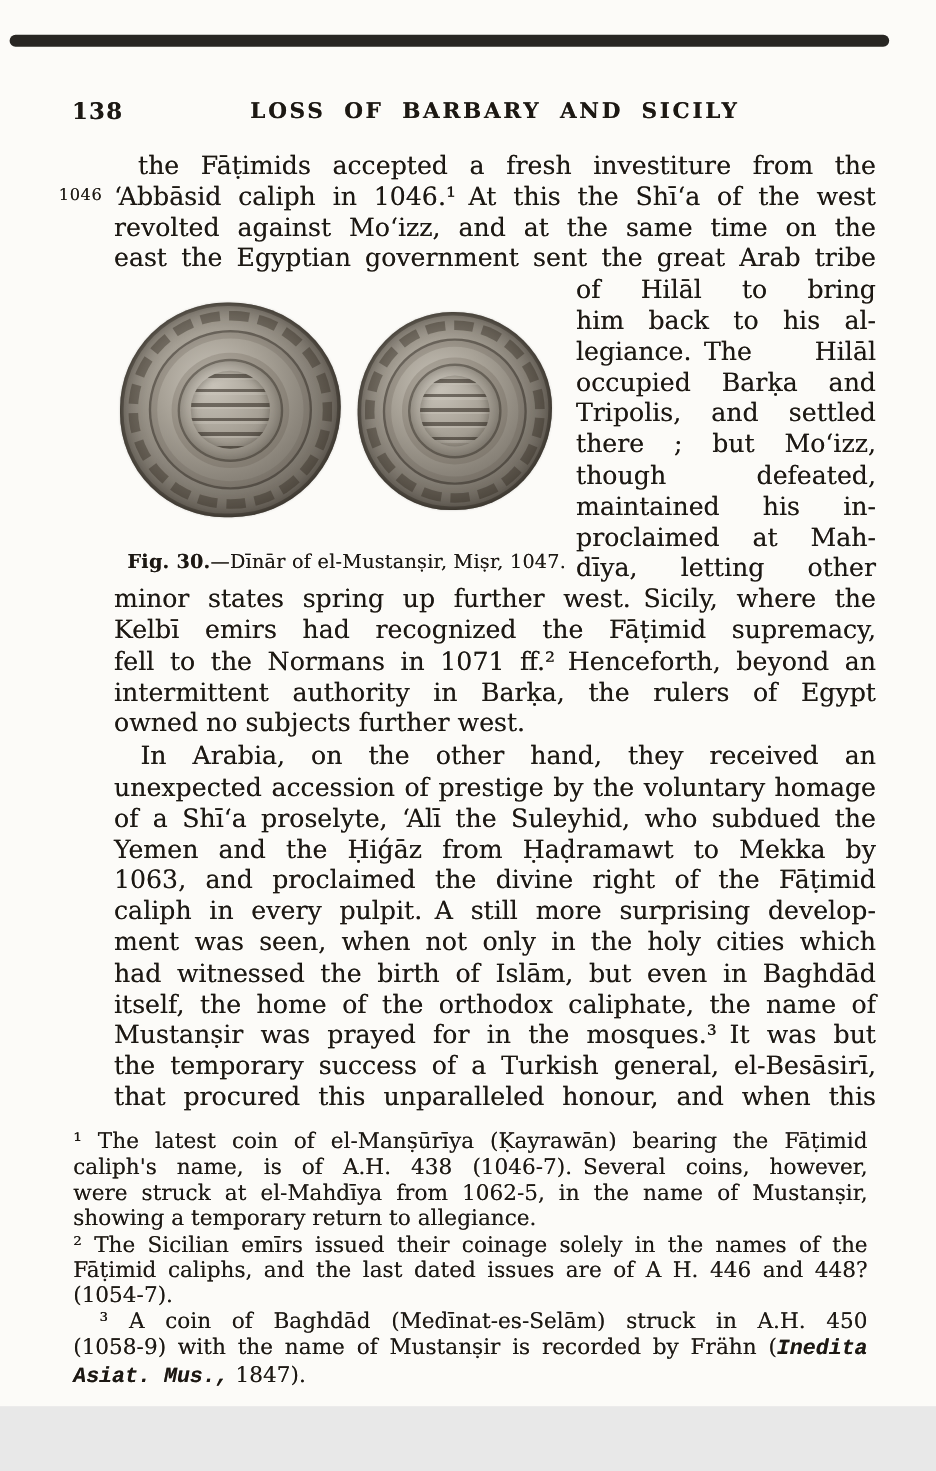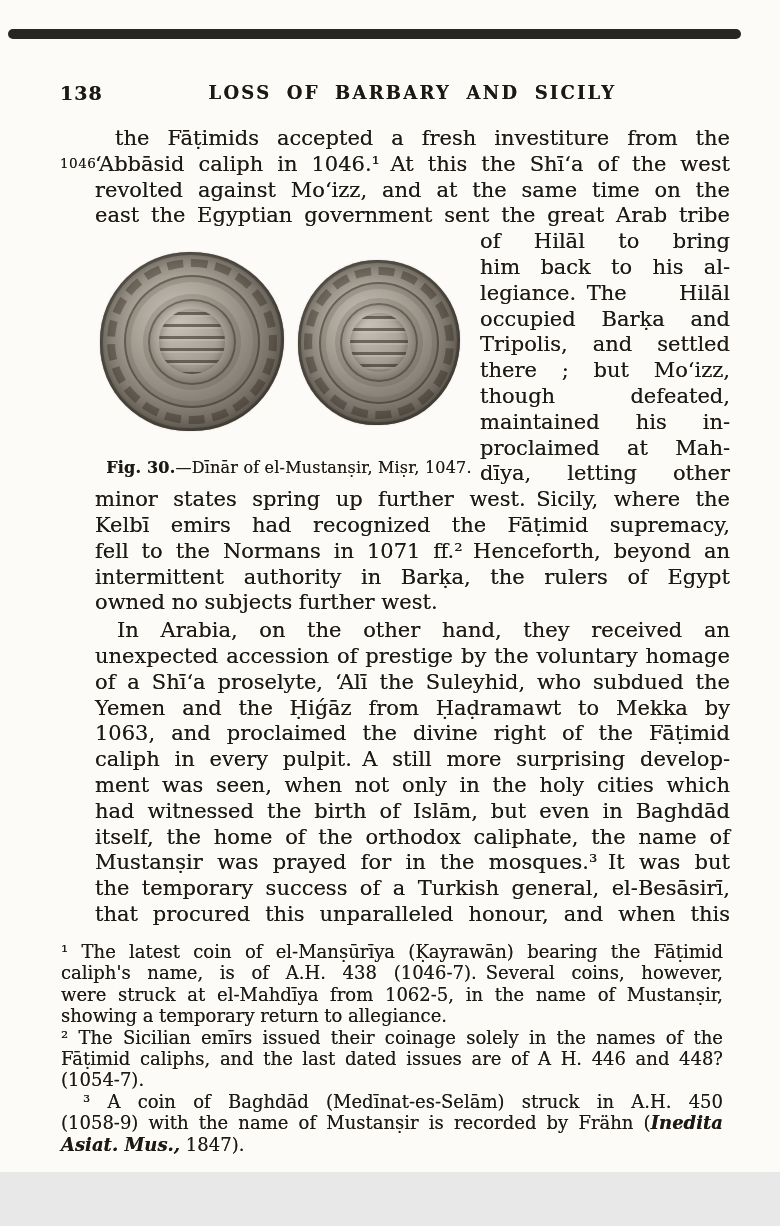--- a/index.html
+++ b/index.html
@@ -20,21 +20,21 @@
   .pagenum{
     position:absolute;left:60px;top:82px;
     font-size:19px;font-weight:bold;letter-spacing:1px;
   }
   .runhead{
     position:absolute;left:95px;top:82px;width:635px;
     text-align:center;font-size:18px;font-weight:bold;
     letter-spacing:2.2px;word-spacing:7px;
   }
   .marginnote{
-    position:absolute;left:60px;top:155px;
+    position:absolute;left:49px;top:155px;
     font-size:13.5px;letter-spacing:.5px;
   }
   .content{
     position:absolute;left:95px;top:126px;width:635px;
     font-size:21px;line-height:25.8px;
   }
   .just > div{text-align:justify;text-align-last:justify;}
   .last-left > div:last-child{text-align-last:left;}
   .ind > div:first-child{text-indent:20px;}
   .ind2 > div:first-child{text-indent:22px;}
@@ -86,21 +86,21 @@
   .para{margin:0;padding:0;}
   .p2{margin-top:2px;}
 
   .footnotes{
     position:absolute;left:61px;top:941px;width:662px;
     font-size:18px;line-height:21.4px;
   }
   .fn{margin:0;}
   .fn3line{text-align:justify;text-align-last:justify;}
   .fn3line.last{text-align-last:left;}
-  .fn3line .it{font-style:italic;font-weight:bold;}
+  .fn3line .it{font-style:italic;font-weight:bold;font-family:Liberation Mono, monospace;}
   .fn3line.first{text-indent:22px;}
 </style>
 </head>
 <body>
 
 <div class="page">
 
   <div class="scanbar"></div>
 
   <div class="pagenum">138</div>

